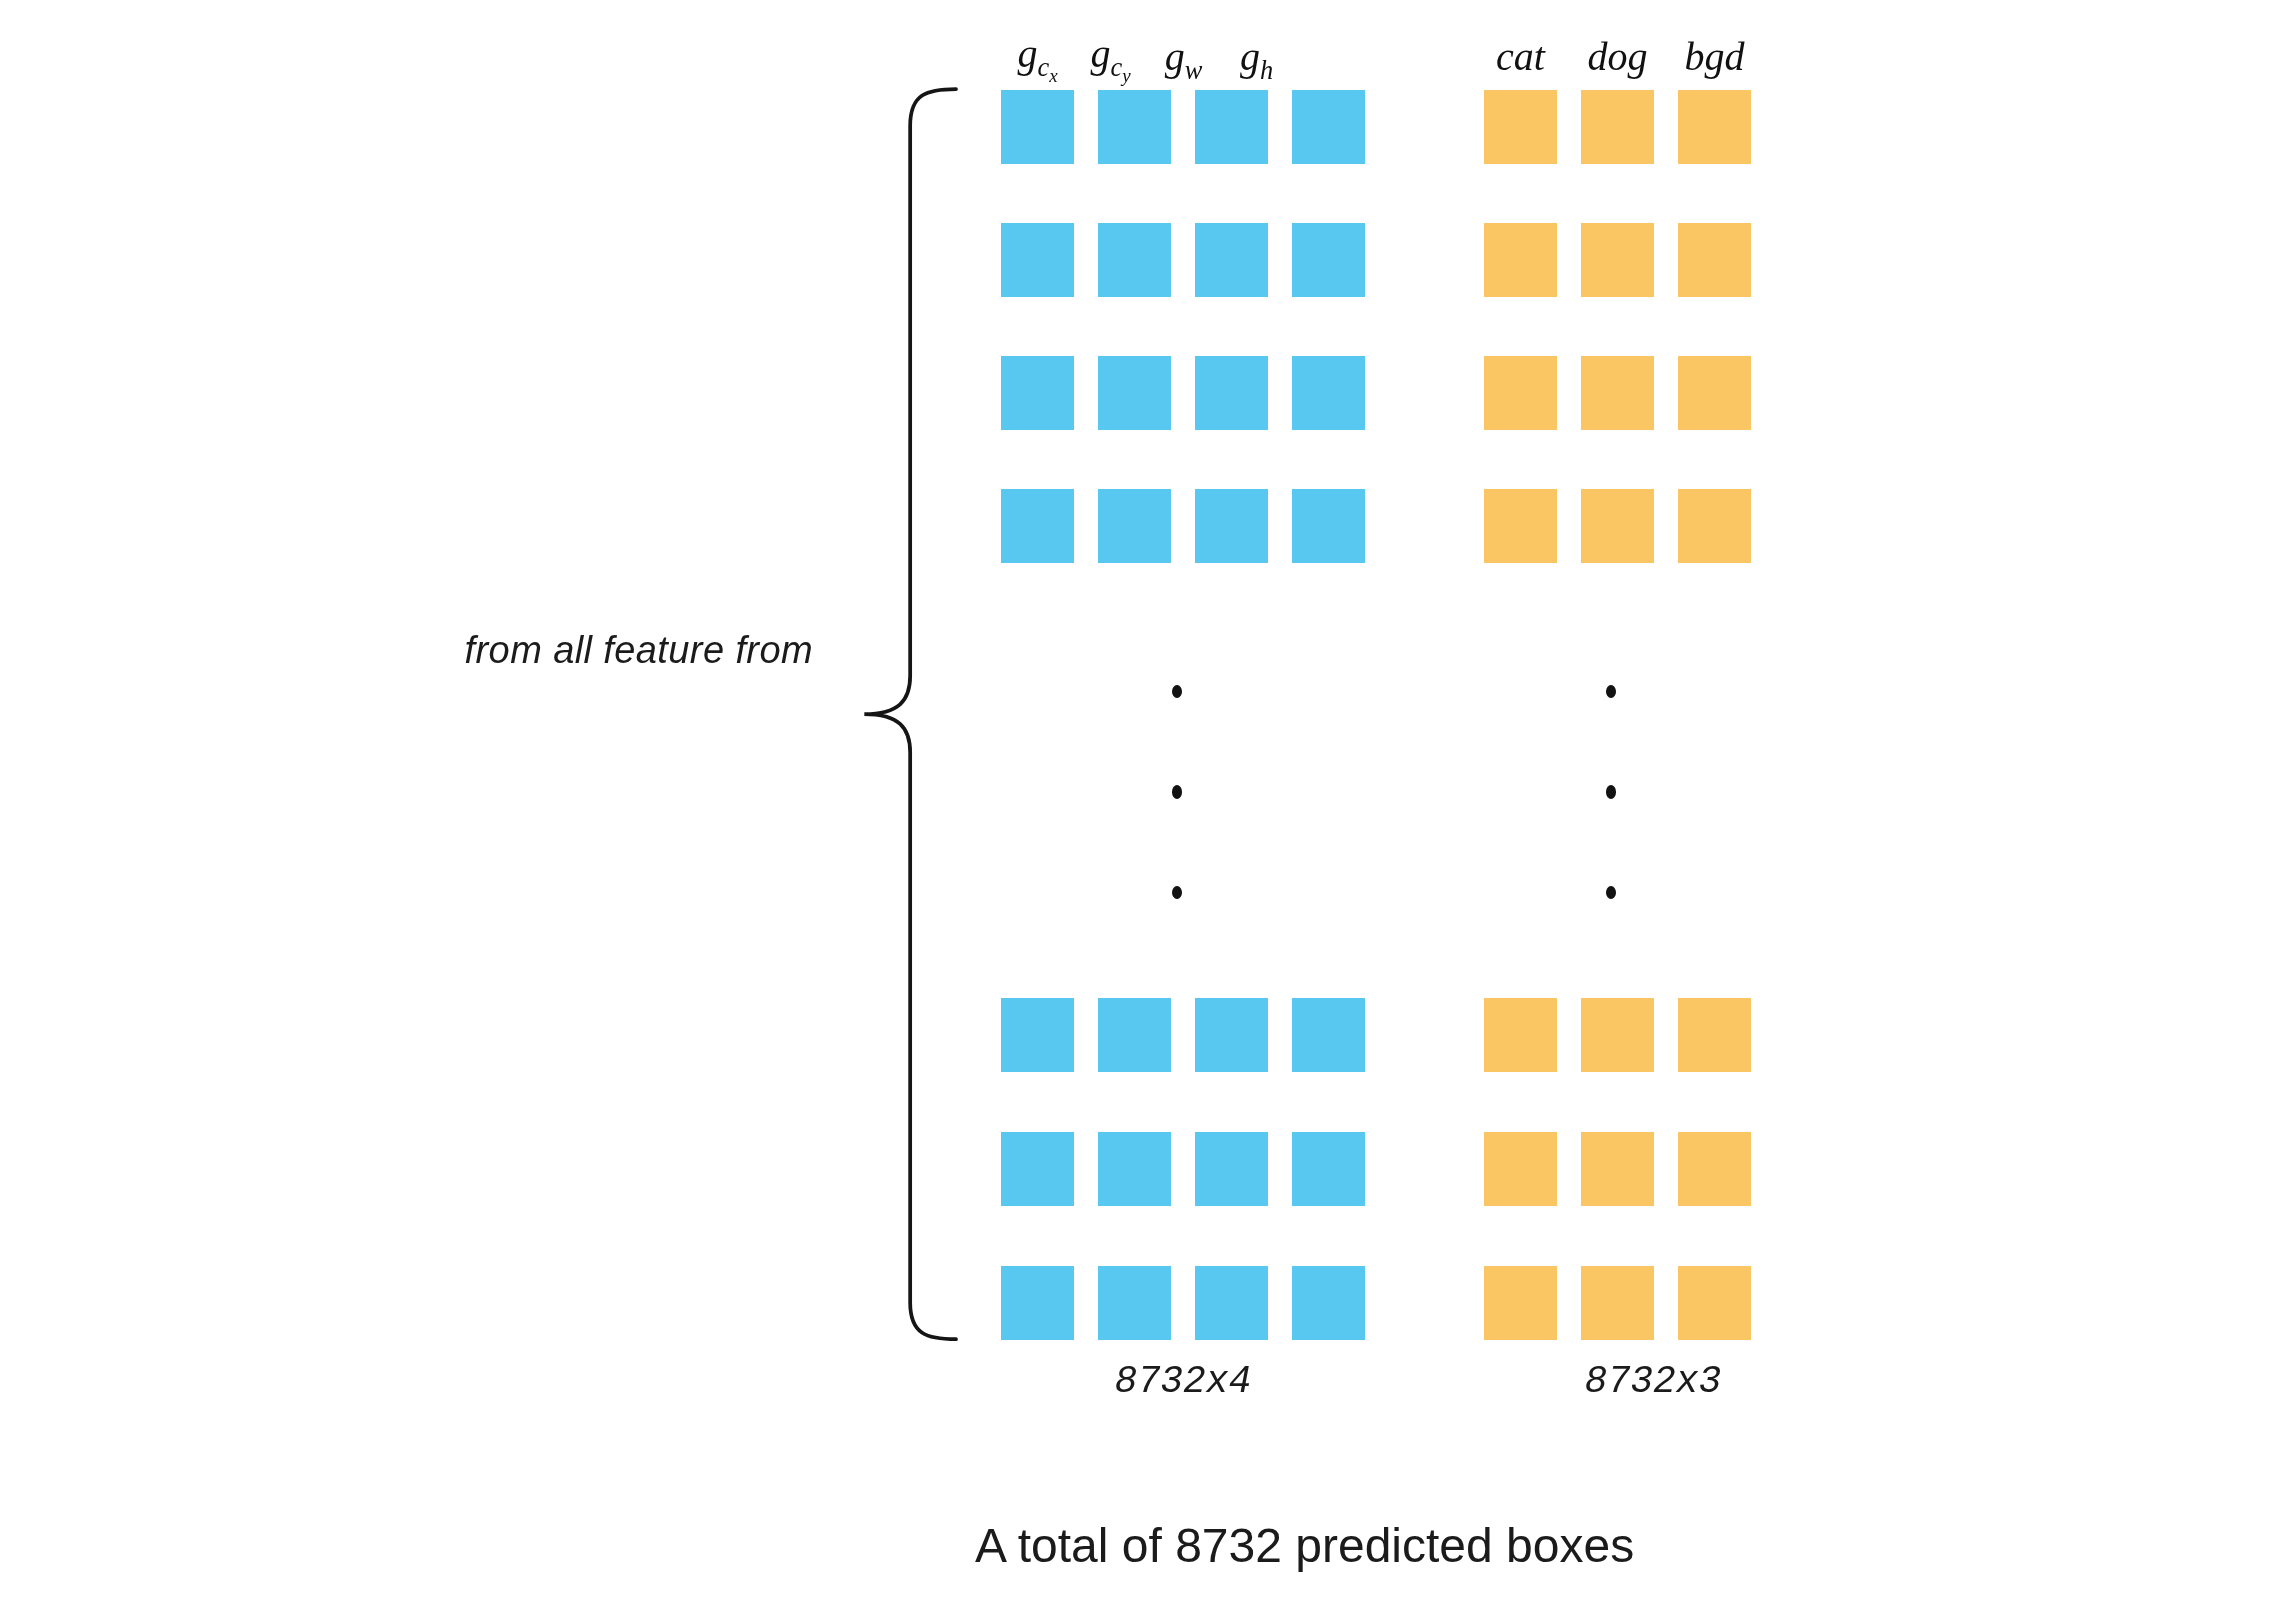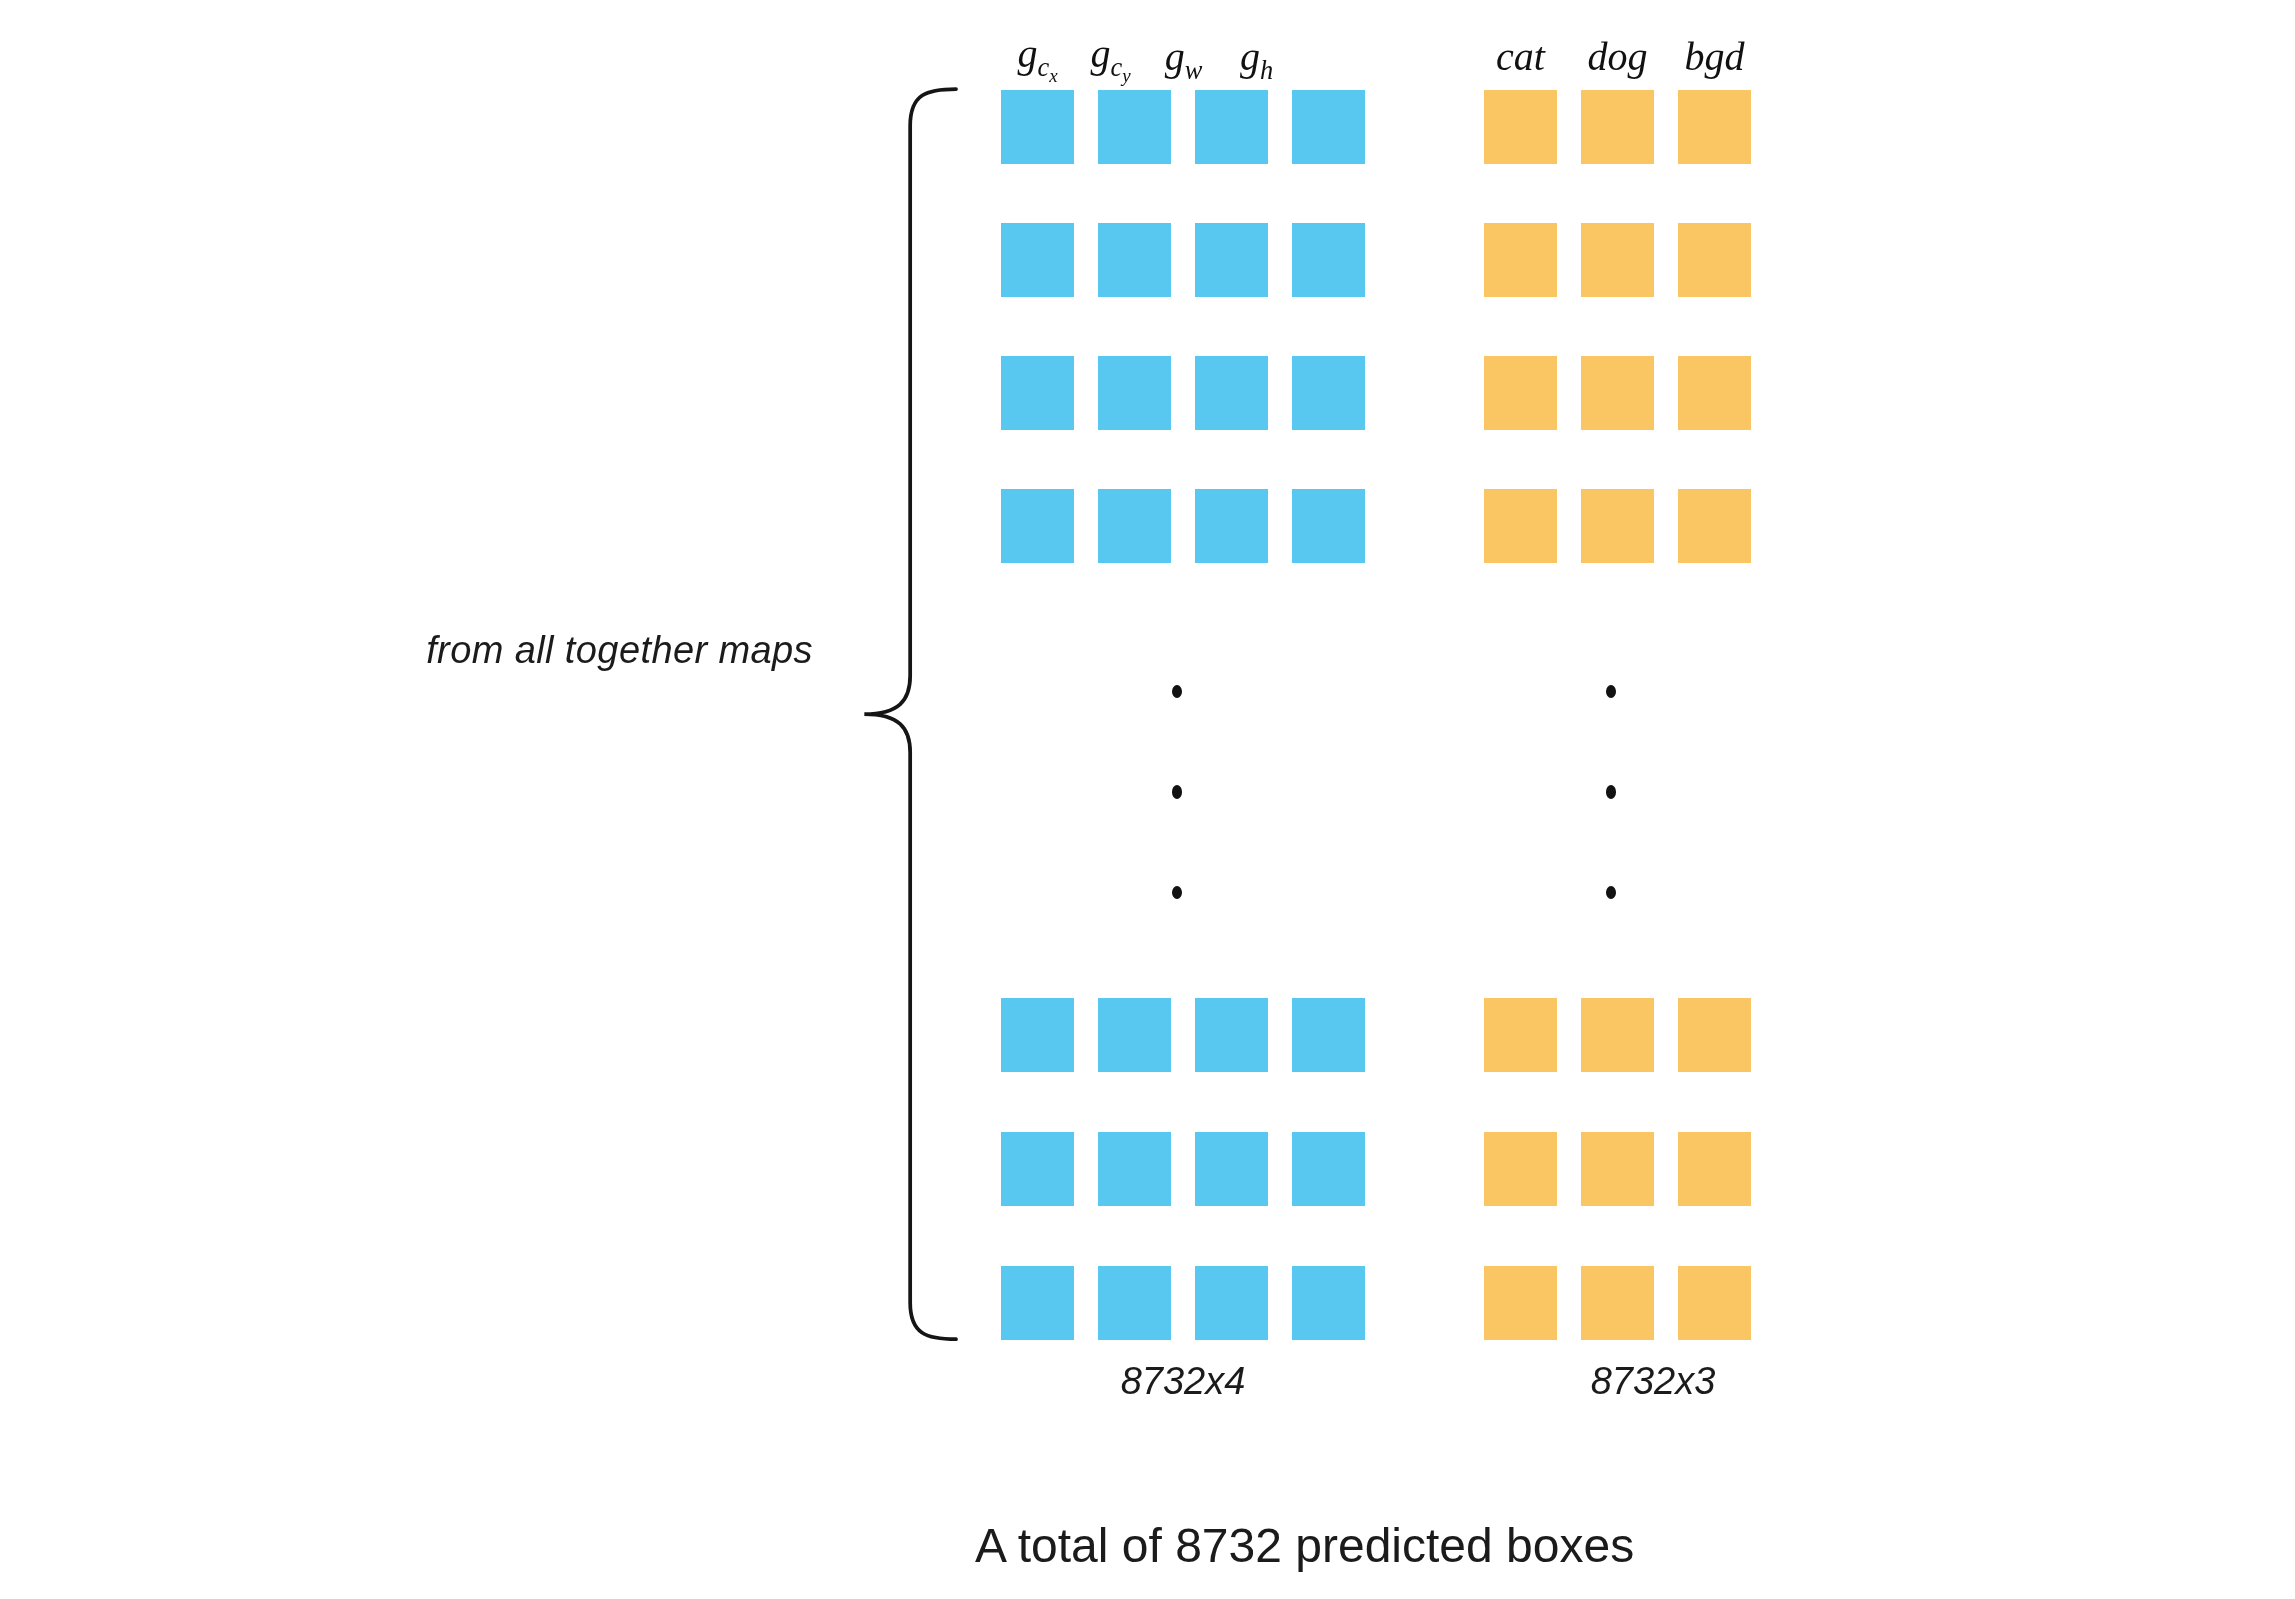--- a/index.html
+++ b/index.html
@@ -54,39 +54,39 @@
 
   
   .dots{position:absolute;top:685px;display:flex;flex-direction:column;gap:87px;}
   #dots-loc{left:1172px;}
   #dots-cls{left:1606px;}
   .dot{width:10px;height:13.3px;border-radius:50%;background:#121212;}
 
   
   .dim{
     position:absolute;top:1361px;width:250px;text-align:center;
-    font-style:italic;font-size:38px;line-height:1.1;color:#1b1b1b;
+    font-style:italic;font-size:38px;line-height:1.1;color:#1b1b1b;font-family:Liberation Mono, monospace;
   }
   #dim-loc{left:1058px;}
   #dim-cls{left:1528px;}
 
   
   .caption{
     position:absolute;left:975px;top:1520px;
     font-size:48px;line-height:1.1;
     color:#1b1b1b;white-space:nowrap;
   }
 </style>
 </head>
 <body>
 
 <div id="canvas">
 
   <div class="side-label">
-    <div>from all together maps</div>
+    <div>from all feature from</div>
   </div>
 
   <svg class="brace" viewBox="0 0 140 1525" fill="none" xmlns="http://www.w3.org/2000/svg">
     <path d="M127,12 C92,12 72,18 72,56 L72,716 C72,746 58,762 17,762 C58,762 72,778 72,808 L72,1468 C72,1506 92,1512 127,1512" stroke="#151515" stroke-width="4.5" stroke-linecap="round" fill="none"></path>
   </svg>
 
   <div class="hdr-row" id="hdr-loc">
       <span class="hdr">g<sub>c<sub>x</sub></sub></span>
       <span class="hdr">g<sub>c<sub>y</sub></sub></span>
       <span class="hdr">g<sub>w</sub></span>

